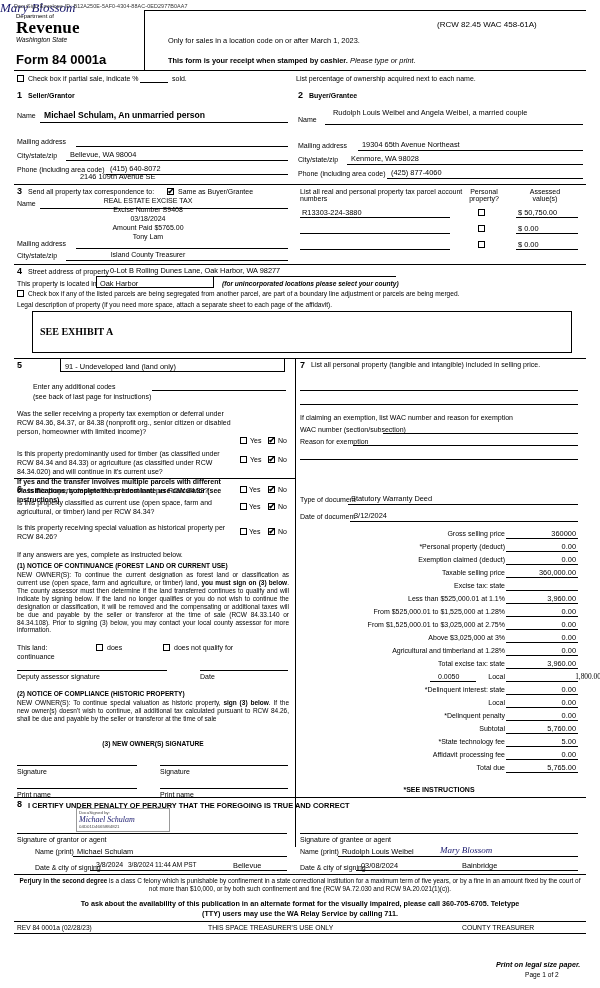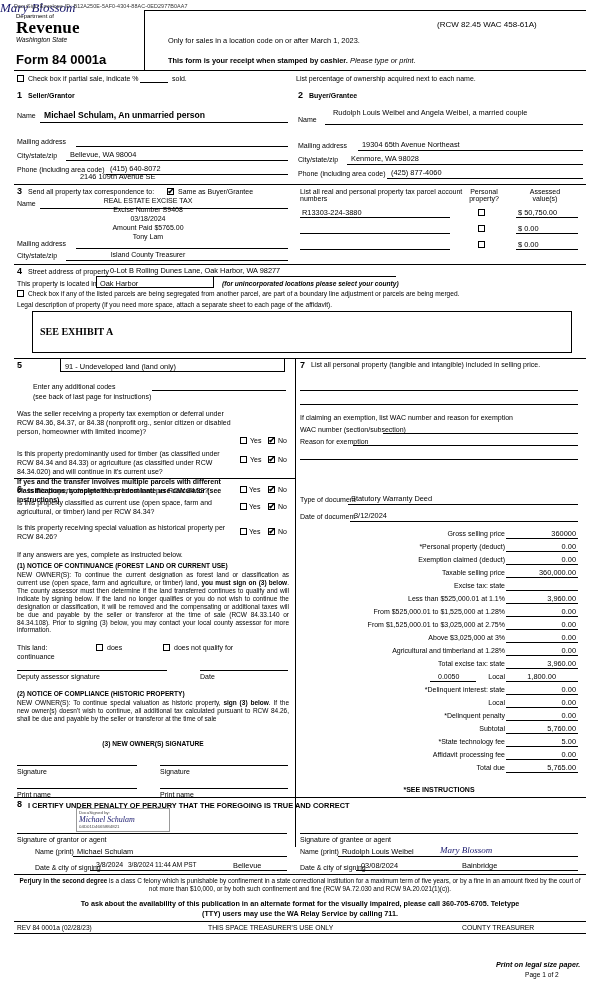--- a/index.html
+++ b/index.html
@@ -297,21 +297,21 @@
     <div class="lbl right" style="left:300px;top:647px;width:205px;">Agricultural and timberland at 1.28%</div>
     <div class="amt" style="left:516px;top:646px;">0.00</div>
     <div class="line" style="left:506px;top:655px;width:72px;"></div>
 
     <div class="lbl right" style="left:300px;top:660px;width:205px;">Total excise tax: state</div>
     <div class="amt" style="left:516px;top:659px;">3,960.00</div>
     <div class="line" style="left:506px;top:668px;width:72px;"></div>
 
     <div class="lbl" style="left:438px;top:673px;">0.0050</div>
     <div class="lbl right" style="left:300px;top:673px;width:205px;">Local</div>
-    <div class="amt" style="left:496px;top:672px;">1,800.00</div>
+    <div class="amt" style="left:541px;top:672px;font-family:Liberation Serif, serif;">1,800.00</div>
     <div class="line" style="left:506px;top:681px;width:72px;"></div>
     <div class="line" style="left:430px;top:681px;width:46px;"></div>
 
     <div class="lbl right" style="left:300px;top:686px;width:205px;">*Delinquent interest: state</div>
     <div class="amt" style="left:516px;top:685px;">0.00</div>
     <div class="line" style="left:506px;top:694px;width:72px;"></div>
 
     <div class="lbl right" style="left:300px;top:699px;width:205px;">Local</div>
     <div class="amt" style="left:516px;top:698px;">0.00</div>
     <div class="line" style="left:506px;top:707px;width:72px;"></div>

